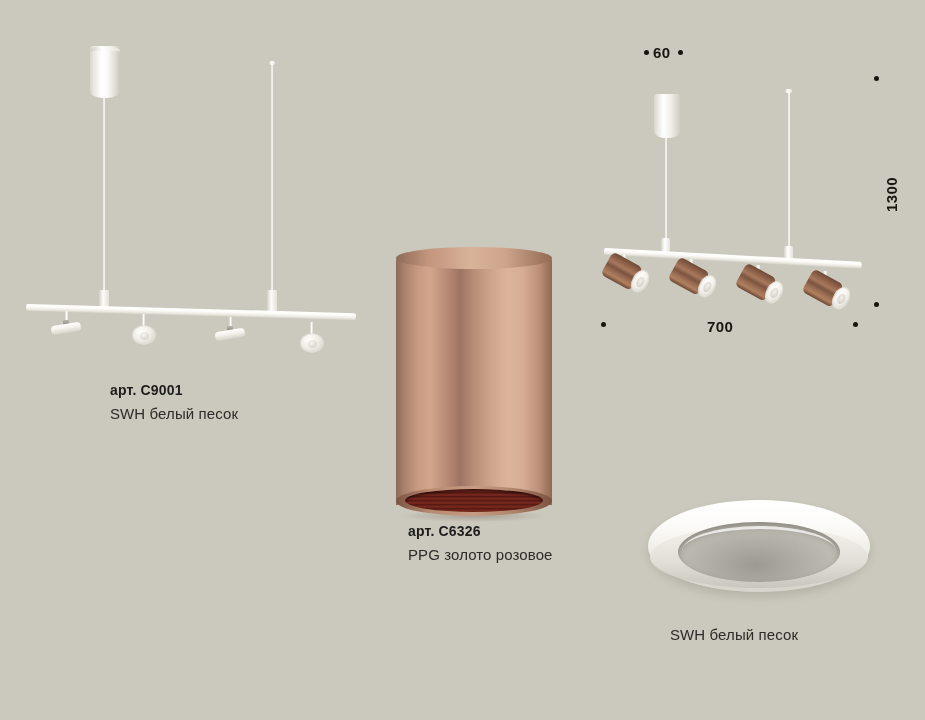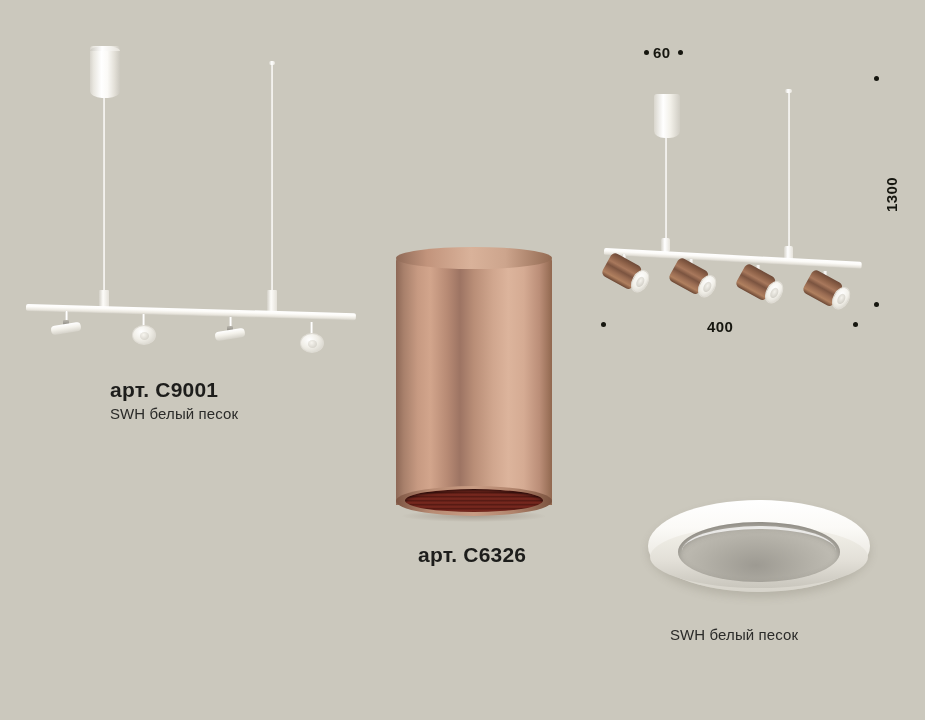--- a/index.html
+++ b/index.html
@@ -17,21 +17,21 @@
   #stage {
     position: relative;
     width: 925px;
     height: 720px;
     background: #cbc8bd;
   }
 
   
   .label-block { position: absolute; }
   .label-title {
-    font-size: 21px;
+    font-size: 14px;
     font-weight: bold;
     color: #1d1d1b;
     letter-spacing: 0.2px;
     white-space: nowrap;
     line-height: 26px;
   }
   .label-sub {
     font-size: 15px;
     font-weight: normal;
     color: #2b2b29;
@@ -326,22 +326,23 @@
   </div>
 
   <div id="prod2">
     <div class="cyl-shadow"></div>
     <div class="cyl-body"></div>
     <div class="cyl-top"></div>
     <div class="cyl-botring"></div>
     <div class="cyl-inner"></div>
   </div>
 
-  <div class="label-block" style="left:408px; top:542px;margin-left:10px;">
+  <div class="label-block" style="left:408px; top:518px;">
     <div class="label-title">арт. C6326</div>
+    <div class="label-sub">PPG золото розовое</div>
   </div>
 
   <div id="prod3">
     <div class="ring-shadow"></div>
     <div class="ring-outer"></div>
     <div class="ring-band"></div>
     <div class="ring-hole"></div>
     <div class="ring-hole-lip"></div>
   </div>
 
@@ -389,16 +390,16 @@
 
   <div class="dim-dot" style="left:644px; top:50px;"></div>
   <div class="dim-text" style="left:653px; top:44px;text-align:center;">60</div>
   <div class="dim-dot" style="left:678px; top:50px;"></div>
 
   <div class="dim-dot" style="left:874px; top:76px;"></div>
   <div class="dim-text vertical" style="left:883px; top:212px;">1300</div>
   <div class="dim-dot" style="left:874px; top:302px;"></div>
 
   <div class="dim-dot" style="left:601px; top:322px;"></div>
-  <div class="dim-text" style="left:707px; top:318px;">400</div>
+  <div class="dim-text" style="left:707px; top:318px;">700</div>
   <div class="dim-dot" style="left:853px; top:322px;"></div>
 
 </div>
 
 </body></html>

